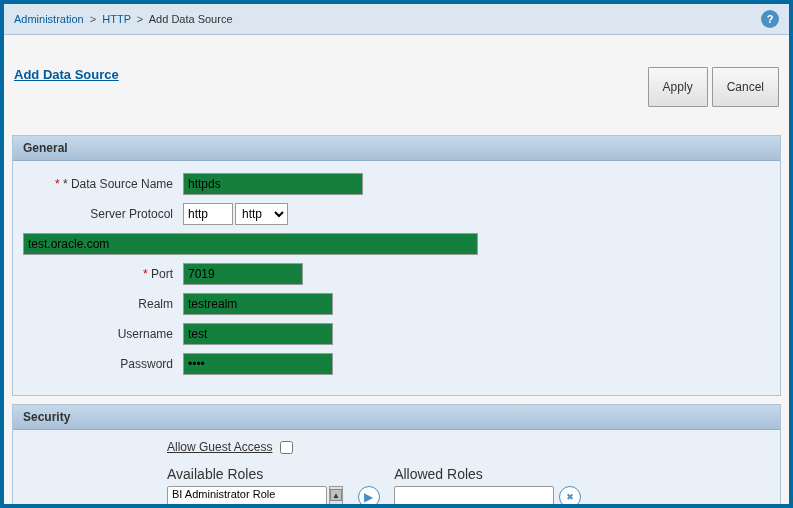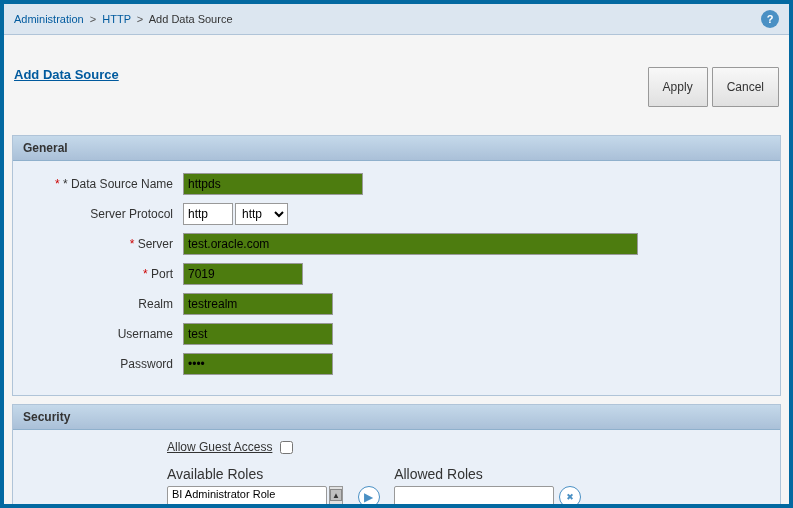--- a/index.html
+++ b/index.html
@@ -143,21 +143,21 @@
     }
 
     .required-star {
       color: #cc0000;
     }
 
     .form-input {
       font-size: 12px;
       padding: 2px 4px;
       border: 1px solid #999;
-      background: #4d7c0f;
+      background: #15803d;
       height: 22px;
     }
 
     .input-name { width: 180px; }
     .input-server { width: 455px; }
     .input-port { width: 120px; }
     .input-realm { width: 150px; }
     .input-username { width: 150px; }
     .input-password { width: 150px; }
 
@@ -345,23 +345,20 @@
           <div class="protocol-group">
             <input class="protocol-text" type="text" value="http" readonly="" style="">
             <select class="protocol-dropdown">
               <option>http</option>
               <option>https</option>
             </select>
           </div>
         </div>
 
         <div class="form-row">
-          <div class="form-label">
-            <span class="required-star">* </span><span>Server</span>
-          </div>
           <input class="form-input input-server" type="text" value="test.oracle.com" style="">
         </div>
 
         <div class="form-row">
           <div class="form-label">
             <span class="required-star">* </span><span>Port</span>
           </div>
           <input class="form-input input-port" type="text" value="7019" style="">
         </div>
 

